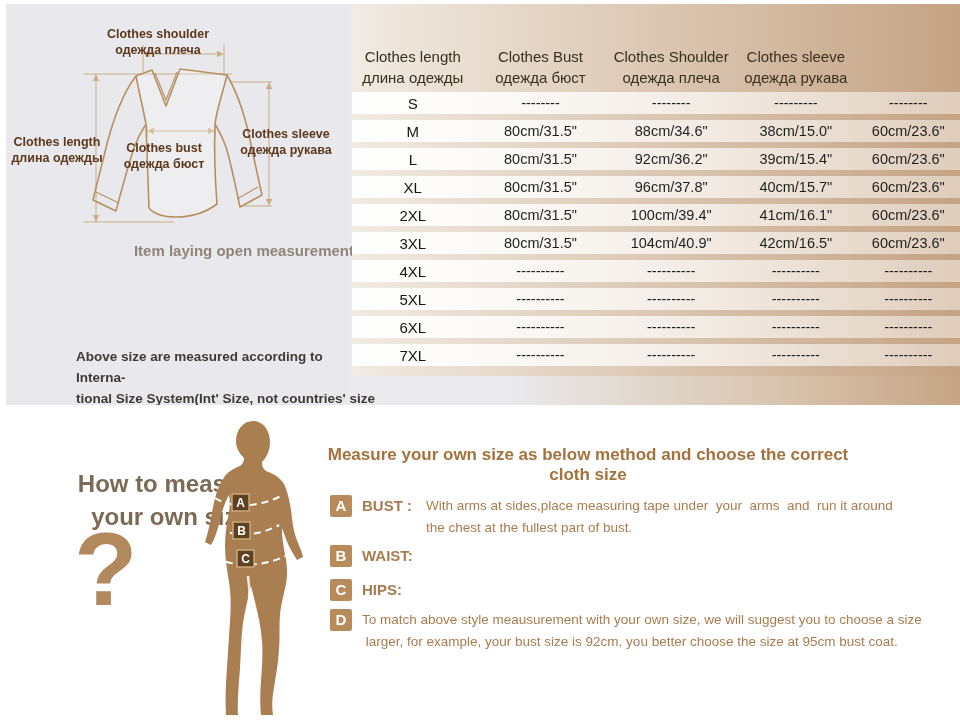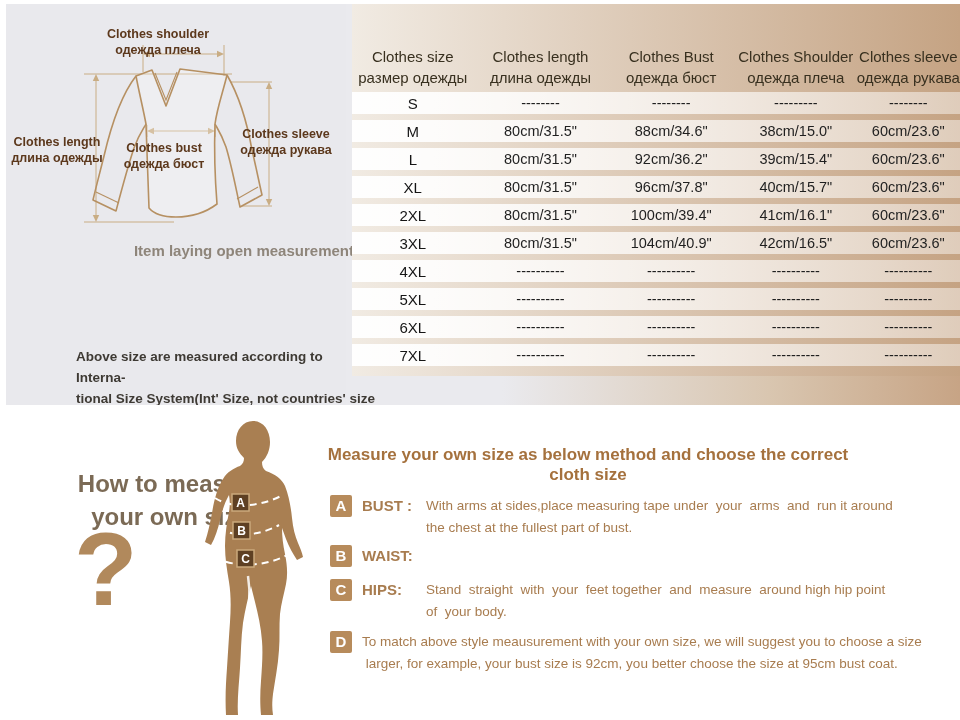--- a/index.html
+++ b/index.html
@@ -150,24 +150,20 @@
 одежда рукава</div>
     <div class="diag-caption">Item laying open measurement</div>
     <div class="note-gray">Above size are measured according to Interna-
 tional Size System(Int' Size, not countries' size
 system).</div>
   </div>
 
   <div class="size-table">
     <div class="tbl-grid tbl-header">
       <div class="th-cell">
-        <div>Clothes size</div>
-          <div>размер одежды</div>
-      </div>
-      <div class="th-cell">
         <div>Clothes length</div>
           <div>длина одежды</div>
       </div>
       <div class="th-cell">
         <div>Clothes Bust</div>
           <div>одежда бюст</div>
       </div>
       <div class="th-cell">
         <div>Clothes Shoulder</div>
           <div>одежда плеча</div>
@@ -295,22 +291,20 @@
       <div class="item-text">With arms at sides,place measuring tape under  your  arms  and  run it around
 the chest at the fullest part of bust.</div>
     </div>
     <div class="item mB">
       <div class="badge">B</div>
       <div class="item-label">WAIST:</div>
     </div>
     <div class="item mC">
       <div class="badge">C</div>
       <div class="item-label">HIPS:</div>
-      <div class="item-text">Stand  straight  with  your  feet together  and  measure  around high hip point
-of  your body.</div>
     </div>
     <div class="item">
       <div class="badge">D</div>
       <div class="item-text">To match above style meausurement with your own size, we will suggest you to choose a size
  larger, for example, your bust size is 92cm, you better choose the size at 95cm bust coat.</div>
     </div>
   </div>
 
 </div>
 

